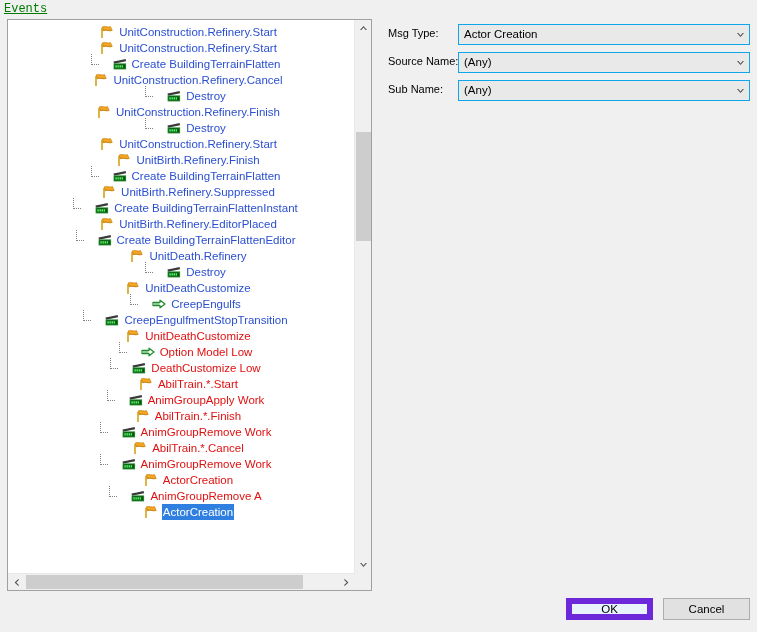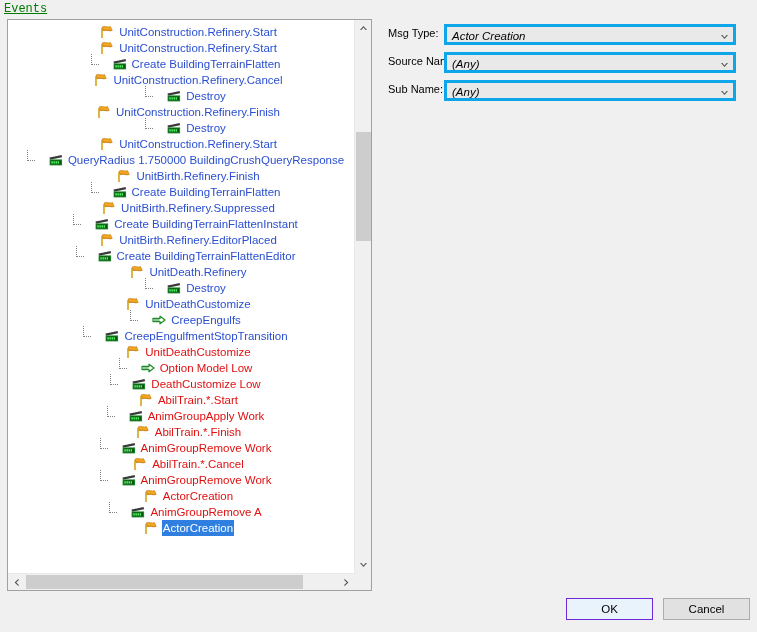--- a/index.html
+++ b/index.html
@@ -148,26 +148,25 @@
   .form {
     position: absolute; left: 388px; top: 24px;
     width: 362px;
   }
   .frow { position: relative; height: 22px; margin-bottom: 6px; }
   .flabel {
     position: absolute; left: 0; top: 3px;
     font-size: 11px; color: #000;
   }
   .combo {
-    position: absolute; left: 56px; top: 0;
+    position: absolute; left: 70px; top: 0;
     width: 292px; height: 21px;
     background: #e9e9e9;
-    border: 3px solid #0ea5e9;
+    border: 1px solid #0ea5e9;
     box-sizing: border-box;
-    font-style: italic;
   }
   .combo .val {
     position: absolute; left: 5px; top: 3px;
     font-size: 11.5px; color: #000;
   }
   .combo .chev {
     position: absolute; right: 0; top: 0;
     width: 18px; height: 19px;
     display: flex; align-items: center; justify-content: center;
   }
@@ -176,21 +175,21 @@
   .btn-ok, .btn-cancel {
     position: absolute; bottom: 12px;
     width: 87px; height: 22px;
     font-size: 11.5px;
     background: #e1e1e1;
     border: 1px solid #adadad;
     box-sizing: border-box;
     display: flex; align-items: center; justify-content: center;
     color: #000;
   }
-  .btn-ok { right: 104px; border: 1px solid #6d28d9; background: #e9f3fc; }
+  .btn-ok { right: 104px; border: 6px solid #6d28d9; background: #e9f3fc; }
   .btn-cancel { right: 7px; }
 </style>
 </head>
 <body>
 
 <div id="root">
 
   <div class="events-label">Events</div>
 
   <div class="tree-panel">
@@ -245,30 +244,20 @@
                 <rect x="3.3" y="9.2" width="1.5" height="2.4" fill="#4cf05c"></rect>
                 <rect x="5.4" y="9.2" width="1.5" height="2.4" fill="#4cf05c"></rect>
                 <rect x="7.5" y="9.2" width="1.5" height="2.4" fill="#4cf05c"></rect>
                 <rect x="9.6" y="9.2" width="1.5" height="2.4" fill="#4cf05c"></rect>
               </svg></span><span class="lbl c-blue">Destroy</span></div>
           <div class="node root"><span class="gut"></span><span class="ic ic-flag"><svg width="16" height="16" viewBox="0 0 16 16">
                 <path d="M3 4 L3 14" stroke="#d8a21a" stroke-width="1.6" fill="none"></path>
                 <path d="M3.2 3 C6 1.2 8.6 4.2 11.4 2.6 L13.2 6.4 C10.4 8 7.6 5 4.6 6.8 Z" fill="#f5a623" stroke="#c07d08" stroke-width="0.7"></path>
                 <path d="M3.4 6.4 C6 5 8.4 7.4 11 6.2" stroke="#c07d08" stroke-width="0.6" fill="none"></path>
               </svg></span><span class="lbl c-blue">UnitConstruction.Refinery.Start</span></div>
-          <div class="node child"><span class="gut"></span><span class="ic ic-clap"><svg width="16" height="16" viewBox="0 0 16 16">
-                <path d="M1.5 5.4 L13.6 3.0 L14.1 5.3 L2.0 7.7 Z" fill="#3b3b3b"></path>
-                <path d="M3.4 5.0 L4.6 3.3 M6.3 4.4 L7.5 2.7 M9.2 3.8 L10.4 2.1" stroke="#ffffff" stroke-width="0.9"></path>
-                <rect x="1.6" y="7.4" width="12.5" height="6.0" fill="#1f8a2a"></rect>
-                <rect x="2.6" y="8.4" width="10.5" height="4.0" fill="#0c4f12"></rect>
-                <rect x="3.3" y="9.2" width="1.5" height="2.4" fill="#4cf05c"></rect>
-                <rect x="5.4" y="9.2" width="1.5" height="2.4" fill="#4cf05c"></rect>
-                <rect x="7.5" y="9.2" width="1.5" height="2.4" fill="#4cf05c"></rect>
-                <rect x="9.6" y="9.2" width="1.5" height="2.4" fill="#4cf05c"></rect>
-              </svg></span><span class="lbl c-blue">QueryRadius 1.750000 BuildingCrushQueryResponse</span></div>
           <div class="node root"><span class="gut"></span><span class="ic ic-flag"><svg width="16" height="16" viewBox="0 0 16 16">
                 <path d="M3 4 L3 14" stroke="#d8a21a" stroke-width="1.6" fill="none"></path>
                 <path d="M3.2 3 C6 1.2 8.6 4.2 11.4 2.6 L13.2 6.4 C10.4 8 7.6 5 4.6 6.8 Z" fill="#f5a623" stroke="#c07d08" stroke-width="0.7"></path>
                 <path d="M3.4 6.4 C6 5 8.4 7.4 11 6.2" stroke="#c07d08" stroke-width="0.6" fill="none"></path>
               </svg></span><span class="lbl c-blue">UnitBirth.Refinery.Finish</span></div>
           <div class="node child"><span class="gut"></span><span class="ic ic-clap"><svg width="16" height="16" viewBox="0 0 16 16">
                 <path d="M1.5 5.4 L13.6 3.0 L14.1 5.3 L2.0 7.7 Z" fill="#3b3b3b"></path>
                 <path d="M3.4 5.0 L4.6 3.3 M6.3 4.4 L7.5 2.7 M9.2 3.8 L10.4 2.1" stroke="#ffffff" stroke-width="0.9"></path>
                 <rect x="1.6" y="7.4" width="12.5" height="6.0" fill="#1f8a2a"></rect>
                 <rect x="2.6" y="8.4" width="10.5" height="4.0" fill="#0c4f12"></rect>

